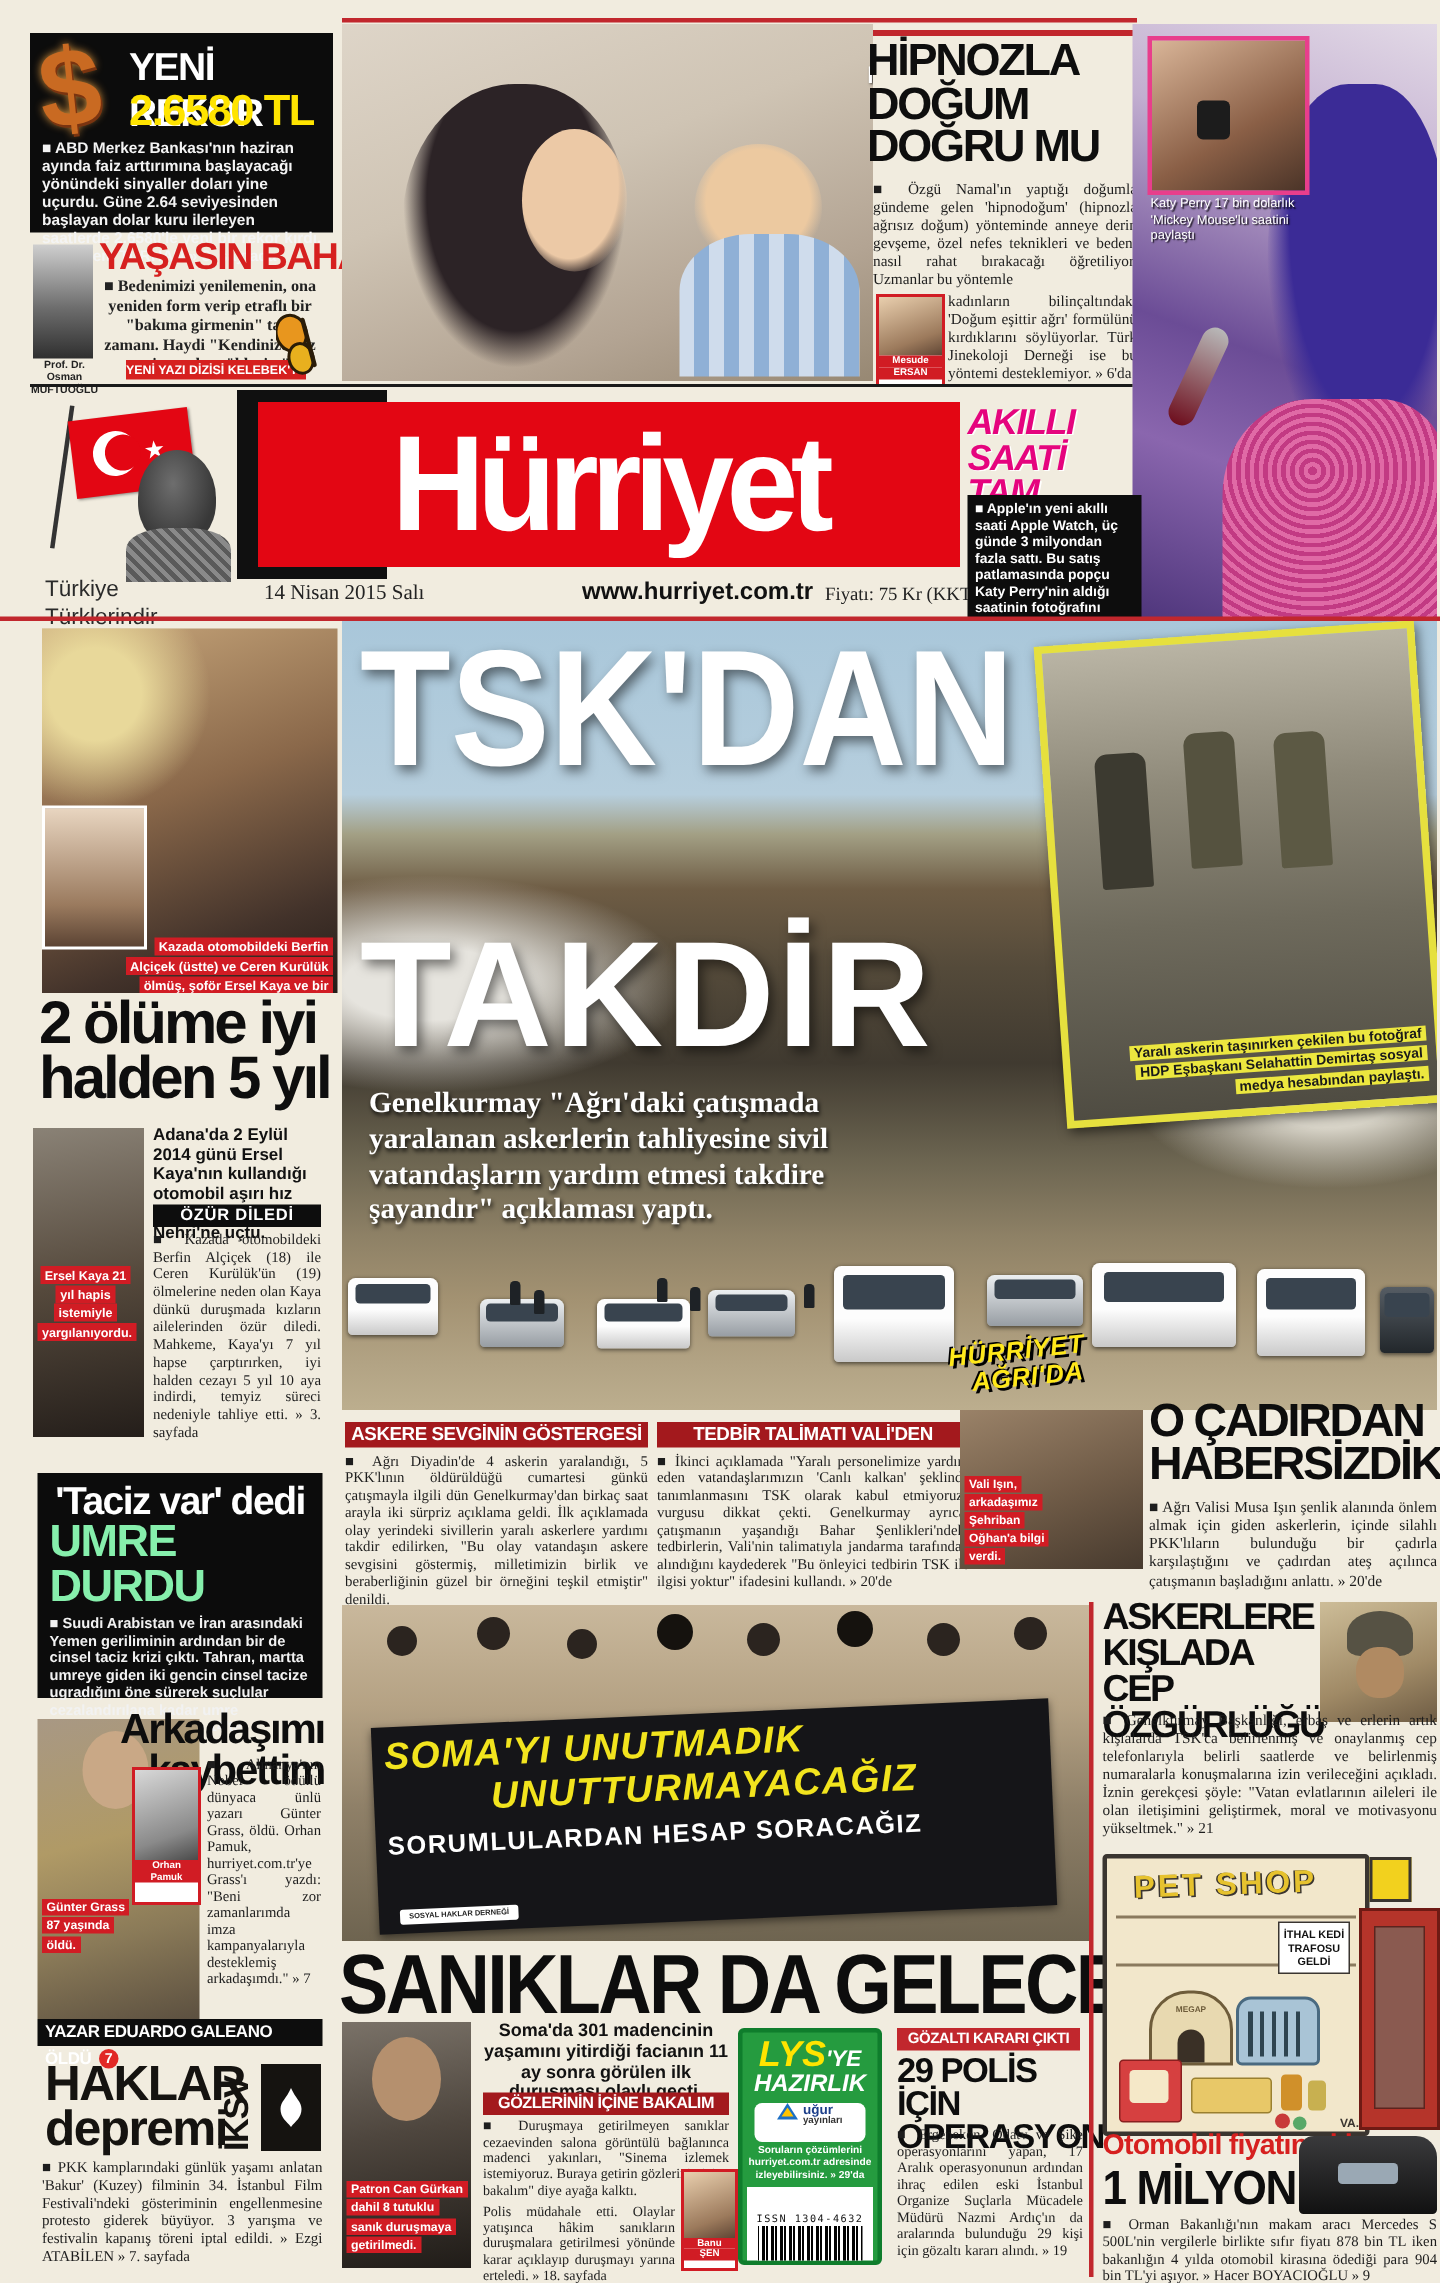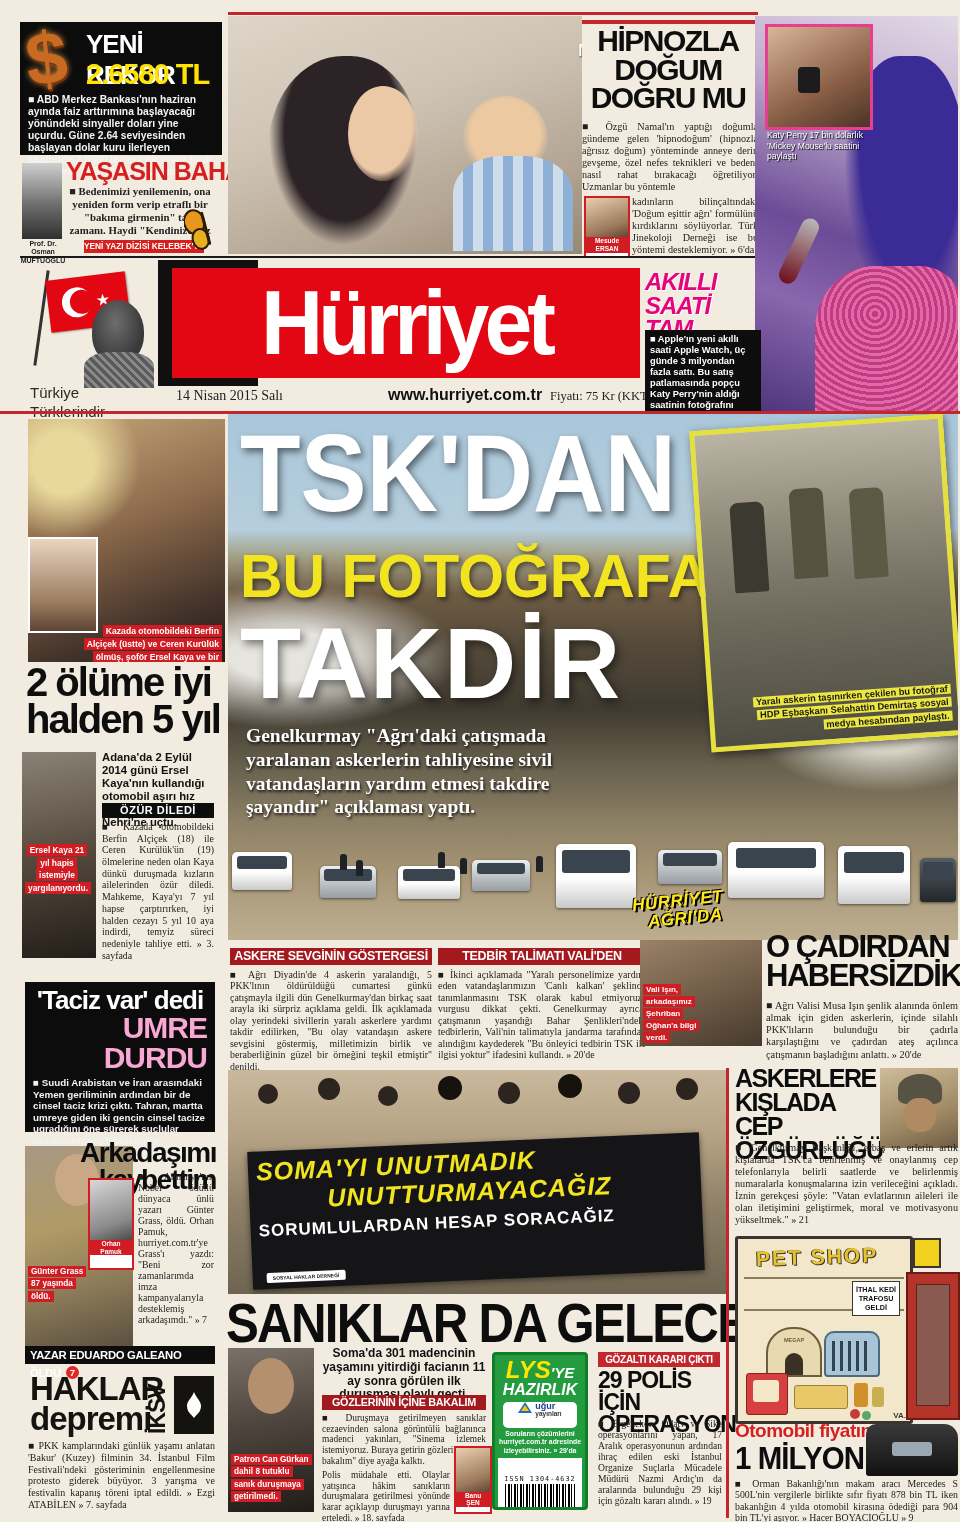--- a/index.html
+++ b/index.html
@@ -50,21 +50,21 @@
   #mother-face{position:absolute;left:120px;top:70px;width:70px;height:95px;border-radius:50%;
       background:radial-gradient(ellipse at 45% 40%,#ecc9a6 0 60%,rgba(236,201,166,0) 75%)}
   #baby{position:absolute;left:235px;top:80px;width:85px;height:85px;border-radius:50%;
       background:radial-gradient(circle at 50% 45%,#ecc9a0 0 55%,rgba(236,201,160,0) 70%)}
   #baby-suit{position:absolute;left:225px;top:140px;width:120px;height:95px;border-radius:40% 40% 0 0;
       background:repeating-linear-gradient(90deg,#cfdcec 0 10px,#8fb0d6 10px 20px)}
   #dogum-title{position:absolute;left:348px;top:26px;width:76px;text-align:right;color:#fff;
       font-weight:700;font-size:16px;line-height:1.08;text-shadow:1px 1px 2px rgba(0,0,0,.8)}
   
   #hipnoz-rule{left:582px;top:20px;width:174px;height:4px;background:#c1272d;position:absolute}
-  #hipnoz-title{position:absolute;left:578px;top:27px;width:180px;text-align:center;font-size:30px;
+  #hipnoz-title{position:absolute;left:578px;top:27px;width:180px;font-size:30px;
       font-weight:700;line-height:.95;letter-spacing:-1.5px;color:#0e0e0e}
   #hipnoz-body1{position:absolute;left:582px;top:121px;width:176px;font-size:10.2px;line-height:1.17}
   #hipnoz-body2{position:absolute;left:632px;top:196px;width:126px;font-size:10.2px;line-height:1.17}
   
   #katy-photo{left:755px;top:16px;width:203px;height:404px;
       background:linear-gradient(200deg,#e2d9e6 0%,#c2aed0 25%,#6b4c96 55%,#8a66ae 72%,#4a3278 100%)}
   #katy-hair{position:absolute;left:90px;top:40px;width:120px;height:260px;border-radius:45% 40% 40% 45%;
       background:radial-gradient(ellipse at 55% 35%,#3b2b96 0 55%,rgba(59,43,150,0) 72%)}
   #katy-dress{position:absolute;left:60px;top:250px;width:150px;height:160px;border-radius:40% 30% 0 0;
       background:repeating-radial-gradient(circle at 40% 30%,#c23a83 0 3px,#e06aa6 3px 6px)}
@@ -240,21 +240,21 @@
   #kira-t1{position:absolute;left:735px;top:1420px;font-size:19px;font-weight:700;color:#d6201f;letter-spacing:-.5px}
   #kira-t2{position:absolute;left:735px;top:1440px;font-size:32px;font-weight:700;letter-spacing:-1px;color:#0d0d0d}
   #kira-car{left:866px;top:1424px;width:92px;height:52px;background:linear-gradient(#3a3a3c,#111);
       border-radius:10px 14px 3px 3px;position:absolute}
   #kira-car::after{content:"";position:absolute;left:26px;top:18px;width:40px;height:14px;background:#9aa8b4;border-radius:3px}
   #kira-body{position:absolute;left:735px;top:1478px;width:223px;font-size:9.8px;line-height:1.15}
   
   #umre-box{left:25px;top:982px;width:190px;height:150px;background:#0c0c0c;position:absolute;
       padding:5px 8px;box-sizing:border-box}
   #umre-t1{font-size:26px;font-weight:700;color:#fff;text-align:center;letter-spacing:-1px;line-height:1}
-  #umre-t2{font-size:30px;font-weight:700;color:#f9a8d4;text-align:right;letter-spacing:-1px;line-height:1}
+  #umre-t2{font-size:30px;font-weight:700;color:#86efac;text-align:left;letter-spacing:-1px;line-height:1}
   #umre-body{font-size:9.8px;font-weight:700;color:#f2f2f2;line-height:1.18;margin-top:4px}
   #grass-title{position:absolute;left:76px;top:1140px;width:140px;font-size:28px;font-weight:700;
       text-align:right;line-height:.95;letter-spacing:-1.5px;color:#0d0d0d}
   #grass-photo{left:25px;top:1146px;width:108px;height:200px;
       background:linear-gradient(165deg,#a89884 0%,#b09a66 40%,#8a7a58 70%,#5c5040 100%)}
   #grass-cap{position:absolute;left:3px;top:120px;width:56px;font-size:8.2px;line-height:1.5}
   #pamuk-inset{left:88px;top:1178px;width:42px;height:88px}
   #grass-body{position:absolute;left:138px;top:1172px;width:76px;font-size:9.8px;line-height:1.12}
   #galeano{left:25px;top:1346px;width:190px;height:18px;background:#0d0d0d;color:#fff;position:absolute;
       font-size:11.3px;font-weight:700;line-height:18px;padding-left:5px;box-sizing:border-box;letter-spacing:-.3px}
@@ -358,21 +358,20 @@
 </div>
 <div id="ersel-photo" class="photo">
   <div id="ersel-caption"><span class="cap">Ersel Kaya 21 yıl hapis istemiyle yargılanıyordu.</span></div>
 </div>
 <div id="olum-intro">Adana'da 2 Eylül 2014 günü Ersel Kaya'nın kullandığı otomobil aşırı hız nedeniyle Seyhan Nehri'ne uçtu.</div>
 <div id="ozur-bar">ÖZÜR DİLEDİ</div>
 <div id="olum-body" class="serif">■ Kazada otomobildeki Berfin Alçiçek (18) ile Ceren Kurülük'ün (19) ölmelerine neden olan Kaya dünkü duruşmada kızların ailelerinden özür diledi. Mahkeme, Kaya'yı 7 yıl hapse çarptırırken, iyi halden cezayı 5 yıl 10 aya indirdi, temyiz süreci nedeniyle tahliye etti. » 3. sayfada</div>
 
 <div id="lead-photo" class="photo">
   <div id="lead-h1"><span class="cond" style="transform:scaleX(.9)">TSK'DAN</span></div>
-  <div id="lead-h2"><span class="cond" style="transform:scaleX(.95)">BU FOTOĞRAFA</span></div>
   <div id="lead-h3"><span class="cond">TAKDİR</span></div>
   <div id="lead-inset">
     <div class="soldier" style="left:30px;top:70px"></div>
     <div class="soldier" style="left:90px;top:60px;background:#55523f"></div>
     <div class="soldier" style="left:150px;top:64px;background:#5c5944"></div>
     <div id="lead-inset-cap"><span class="ycap">Yaralı askerin taşınırken çekilen bu fotoğraf HDP Eşbaşkanı Selahattin Demirtaş sosyal medya hesabından paylaştı.</span></div>
   </div>
   <div id="lead-deck">Genelkurmay "Ağrı'daki çatışmada yaralanan askerlerin tahliyesine sivil vatandaşların yardım etmesi takdire şayandır" açıklaması yaptı.</div>
 
   <div class="veh" style="left:4px;top:438px;width:60px;height:38px"></div>

